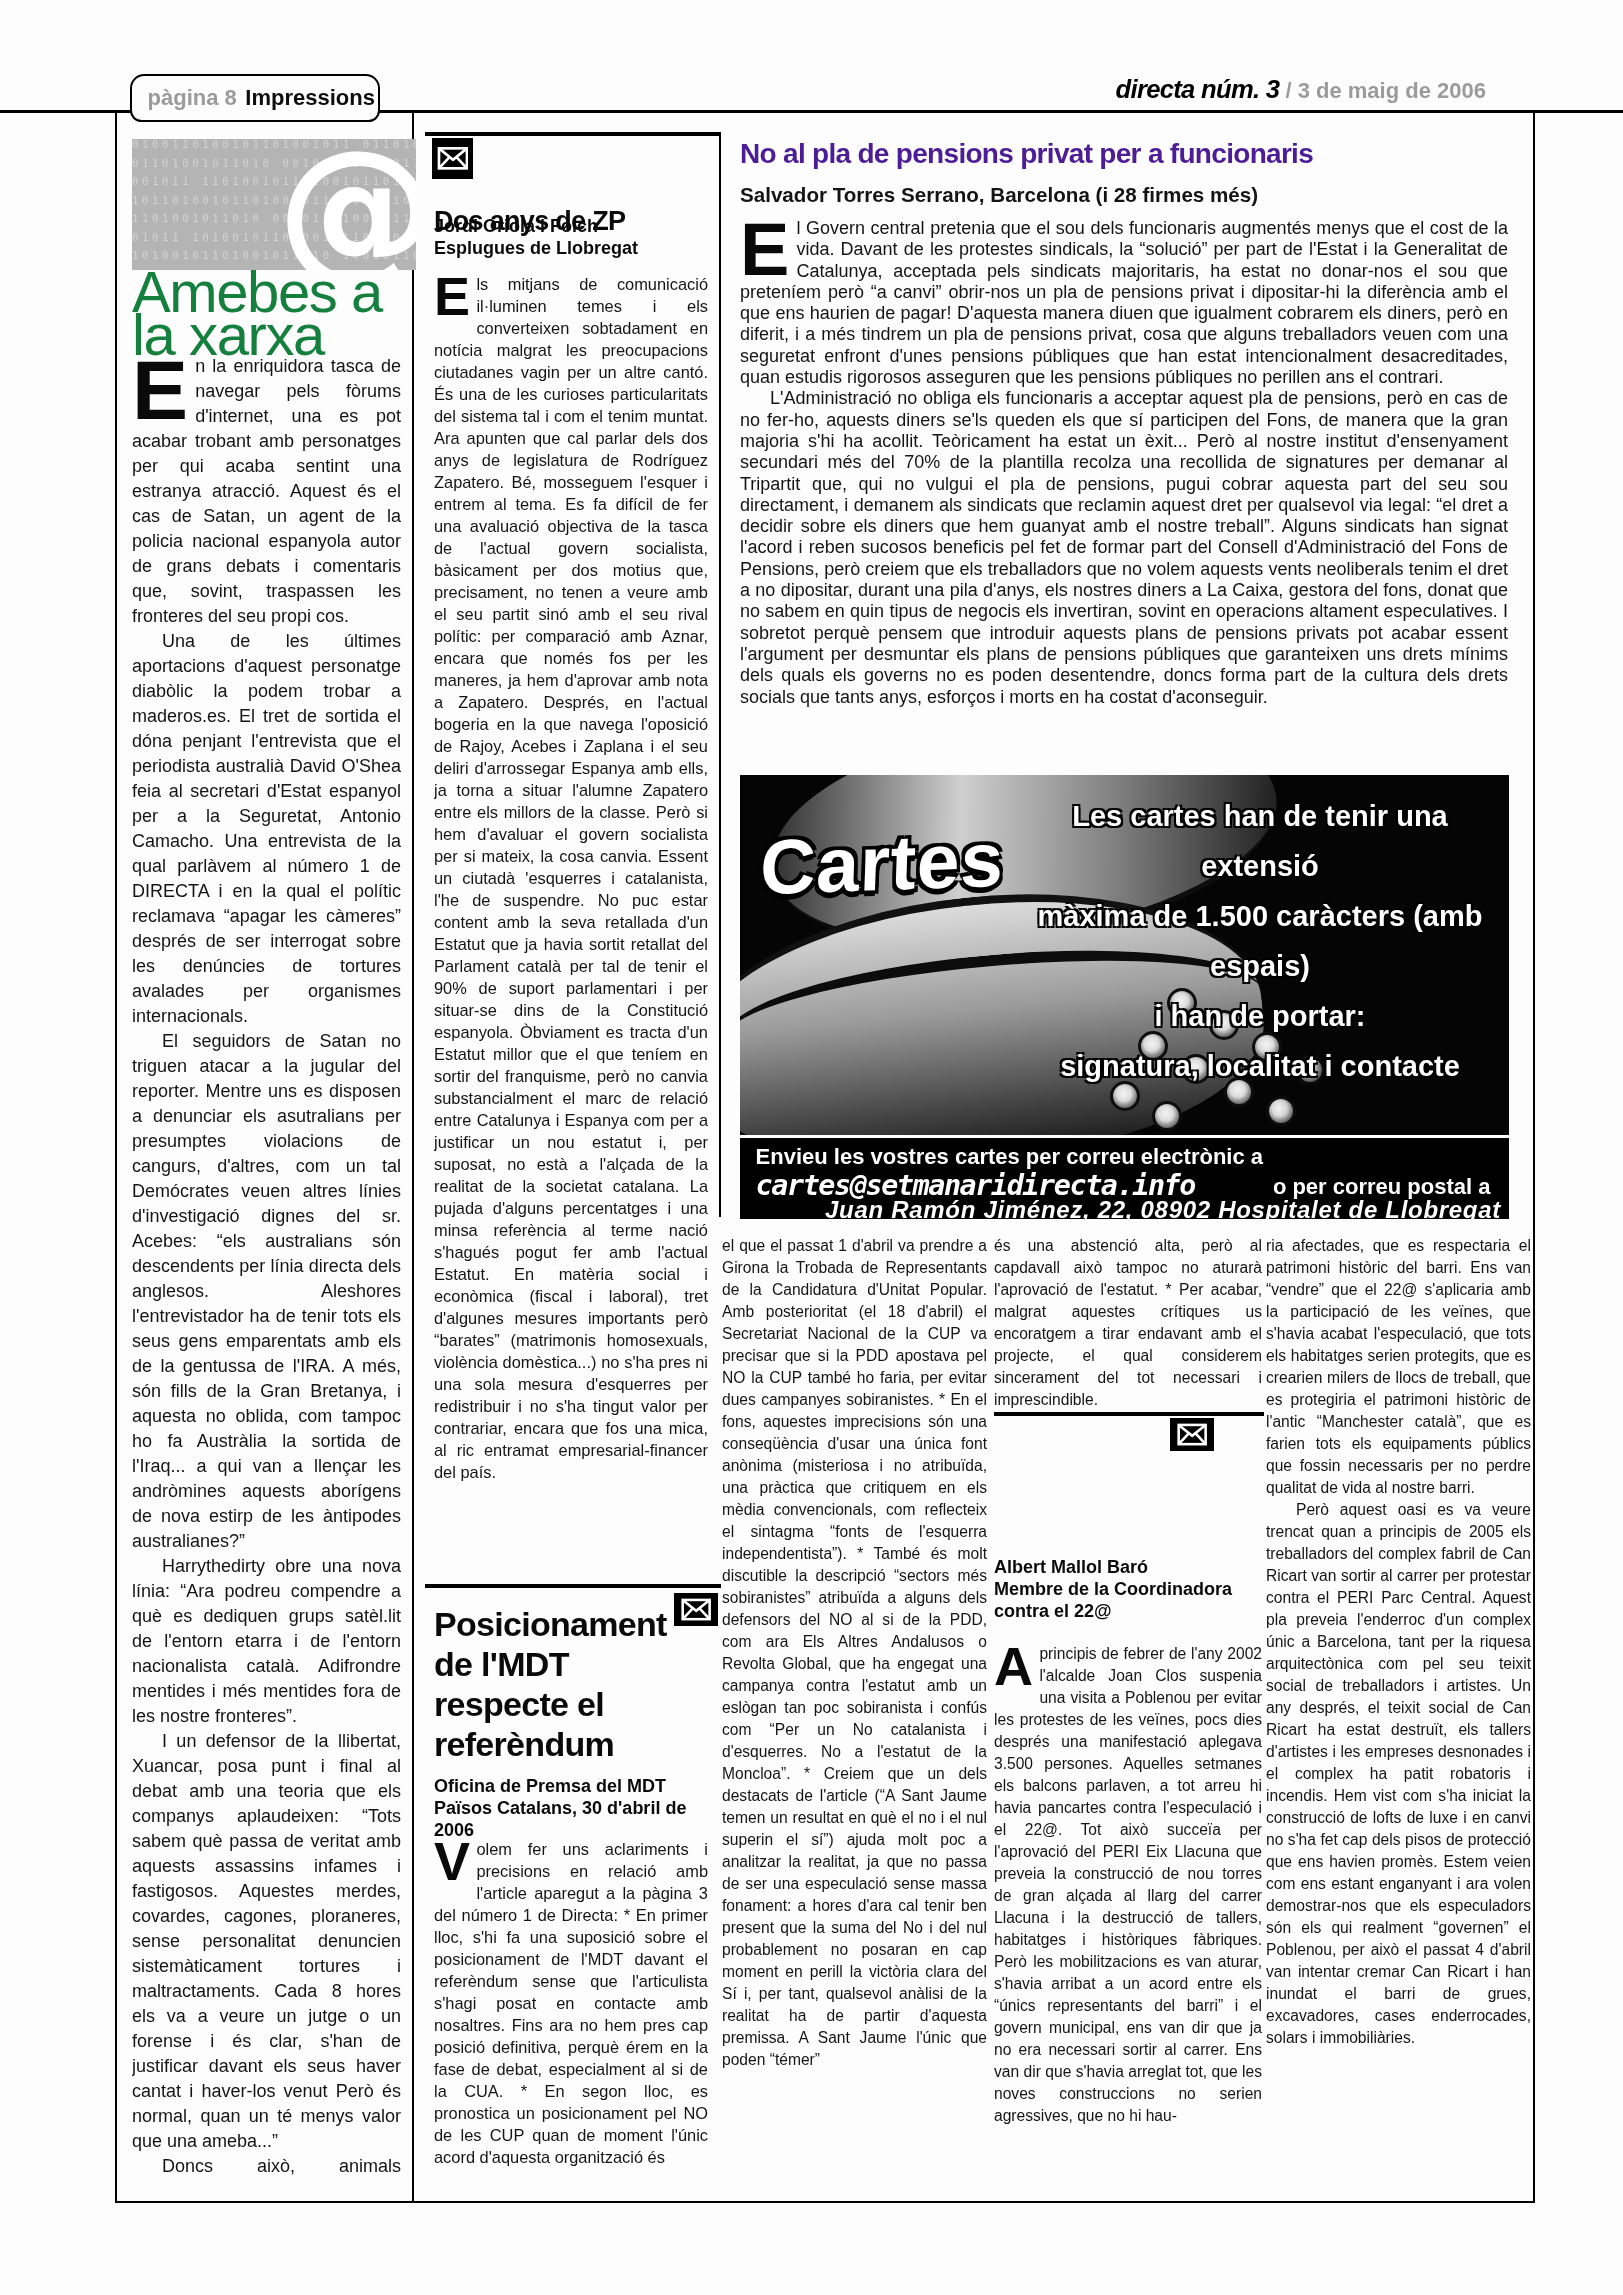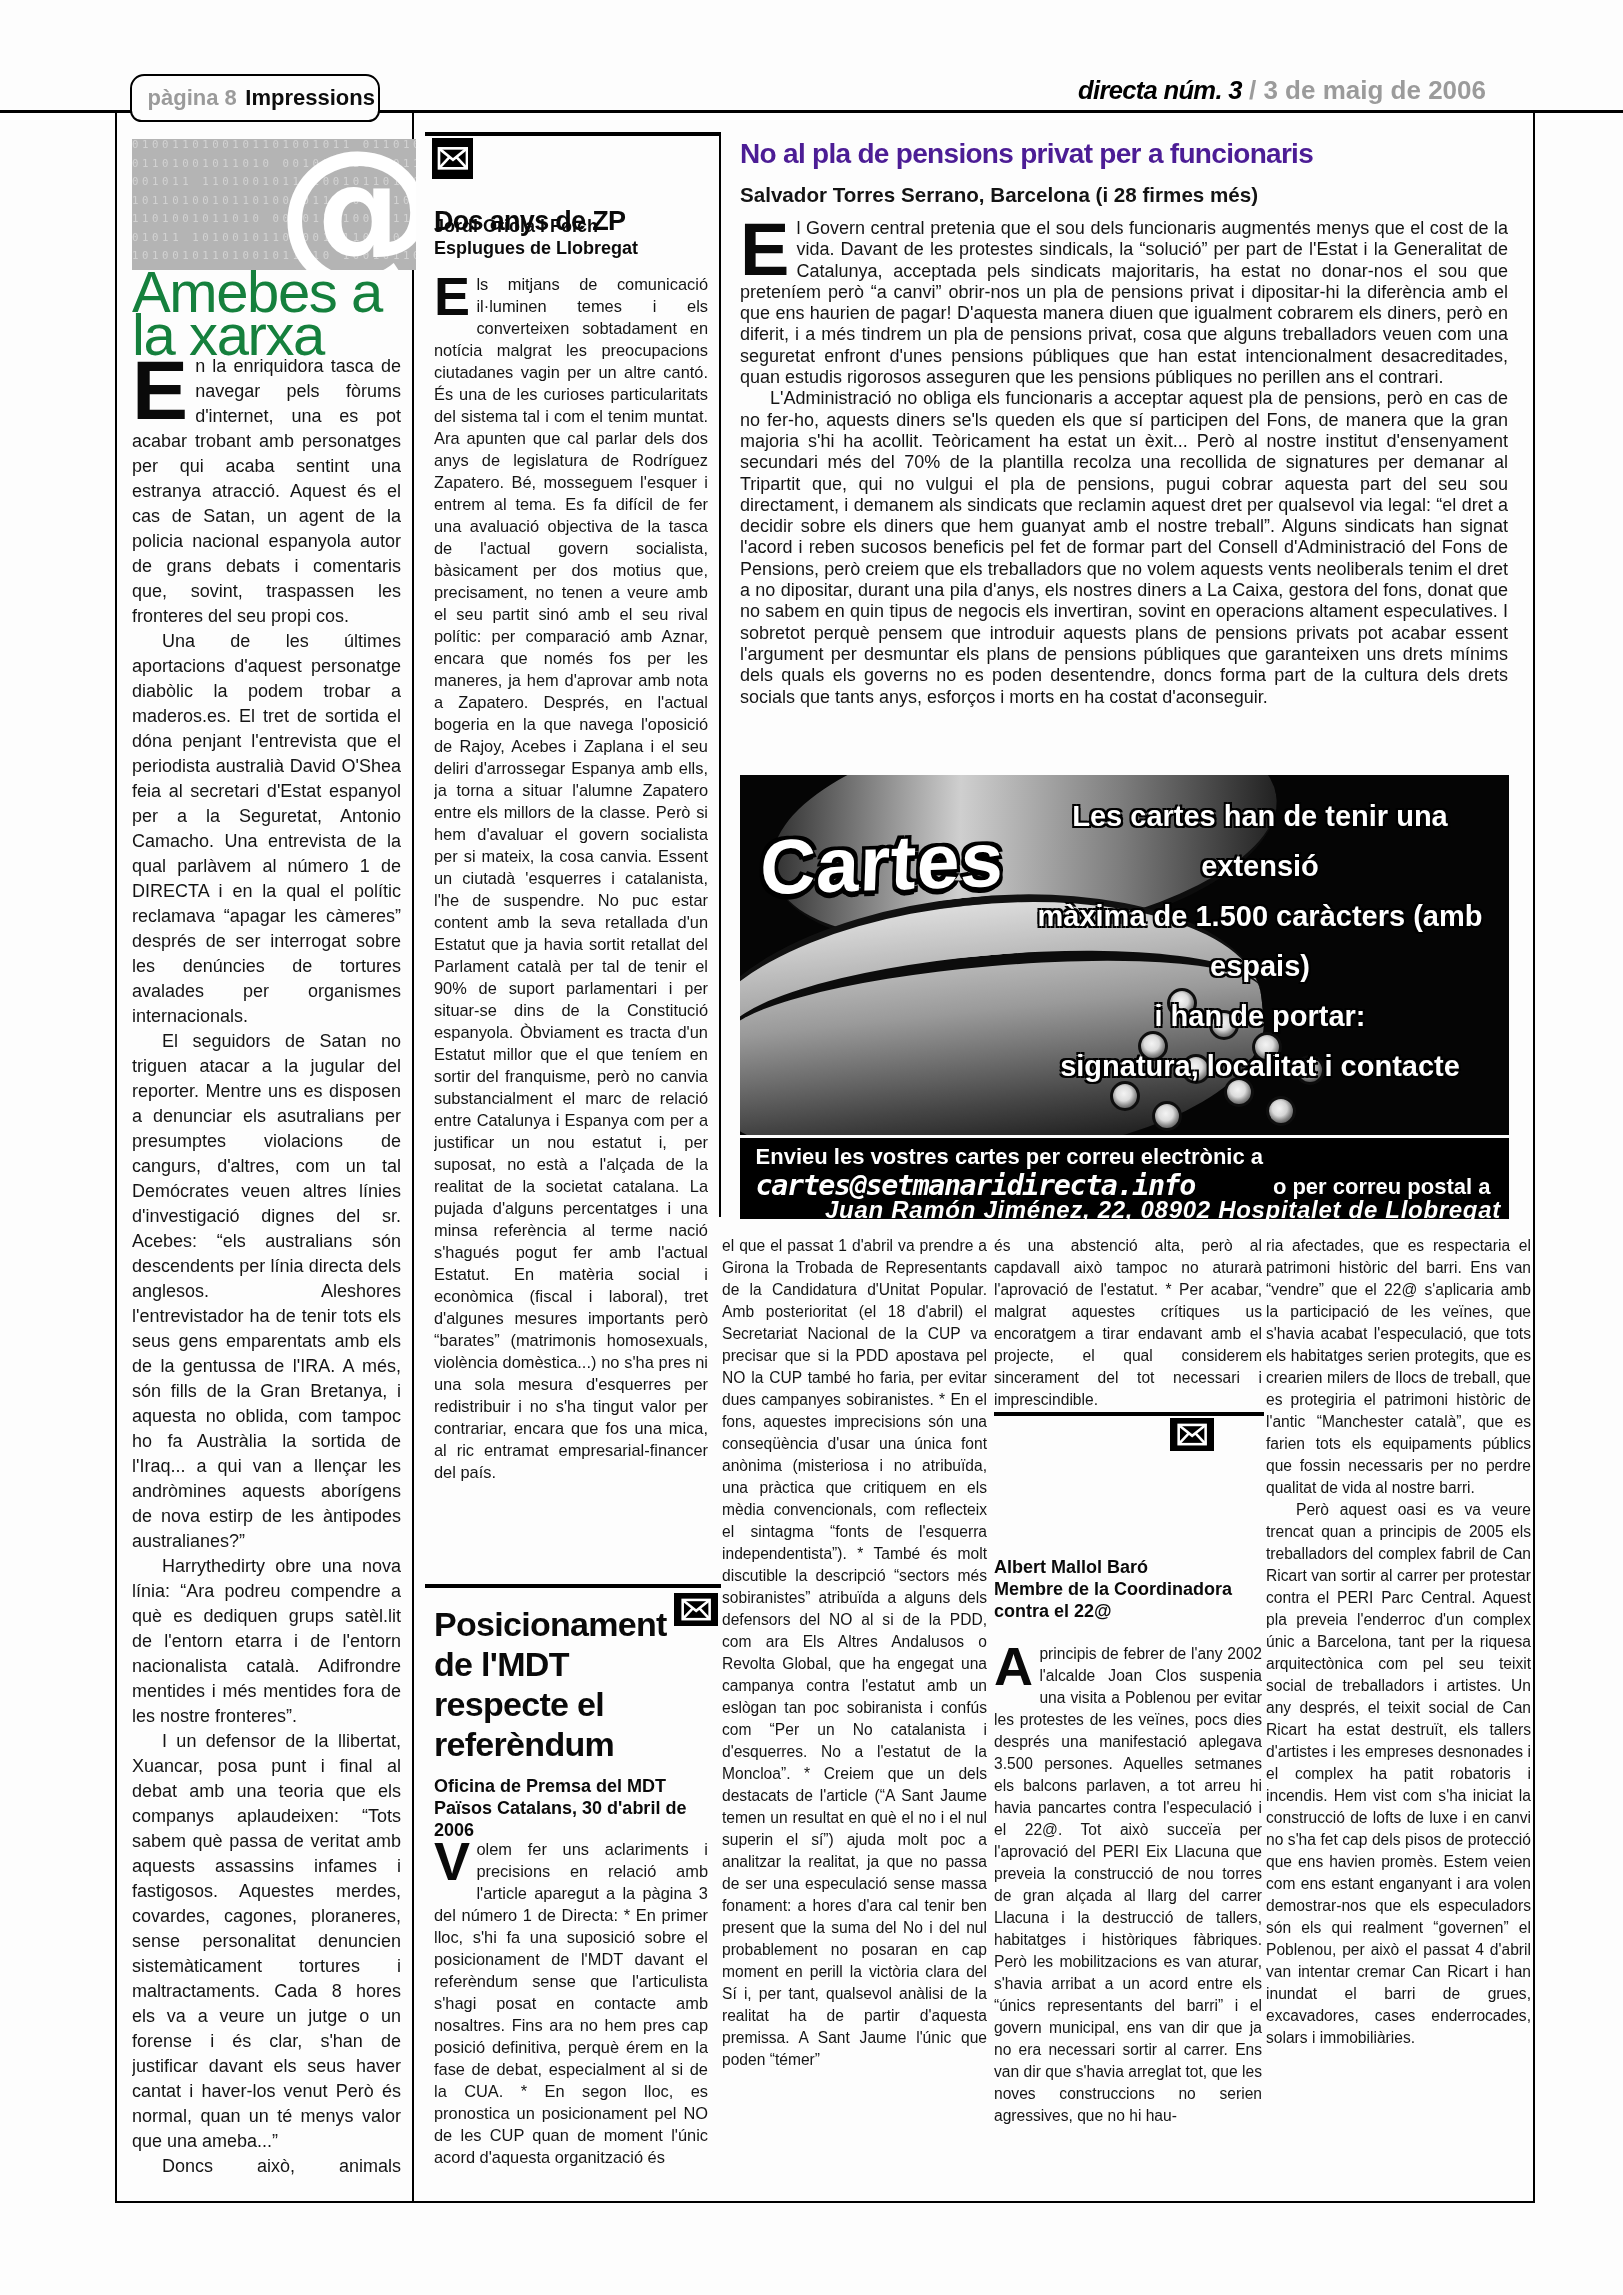--- a/index.html
+++ b/index.html
@@ -14,21 +14,21 @@
   .tab {
     left:130px; top:74px; width:250px; height:48px;
     border:2.8px solid #000; border-radius:14.2px 14.2px 11.4px 11.4px; background:#fdfdfd;
     display:flex; align-items:center; gap:8.5px; padding-left:15.6px; box-sizing:border-box;
     font-size:22px; font-weight:bold; z-index:3;
   }
   .tab-page { color:#9b9b9b; }
   .tab-sec  { color:#0d0d0d; }
   .masthead { left:924px; top:75px; width:562px; text-align:right; white-space:nowrap; }
   .mh-issue { font-size:25.6px; font-weight:bold; font-style:italic; color:#000; letter-spacing:-0.7px;}
-  .mh-date  { font-size:26px; font-weight:bold; color:#9b9b9b; }
+  .mh-date  { font-size:22px; font-weight:bold; color:#9b9b9b; }
 
   
   .rule-top    { left:0;    top:110px;  width:1623px; height:2.8px; z-index:1;}
   .vline-left  { left:115px; top:112px; width:2.1px;  height:2089px; }
   .vline-c12   { left:412px; top:112px; width:2.1px;  height:2089px; }
   .vline-right { left:1533px; top:112px; width:2.1px; height:2089px; }
   .vline-c2a   { left:719px; top:132px; width:2.1px; height:1085px; }
   .rule-bottom { left:115px; top:2201px; width:1420px; height:2.1px; }
 
   

